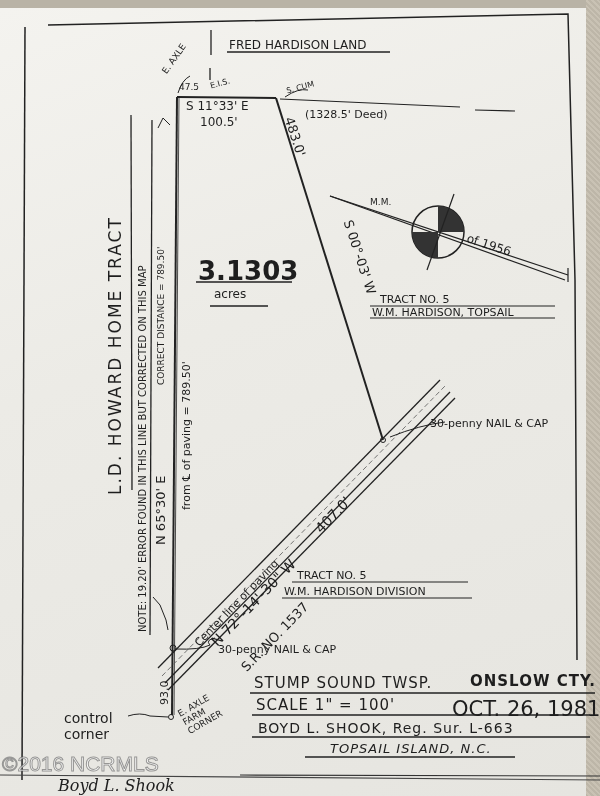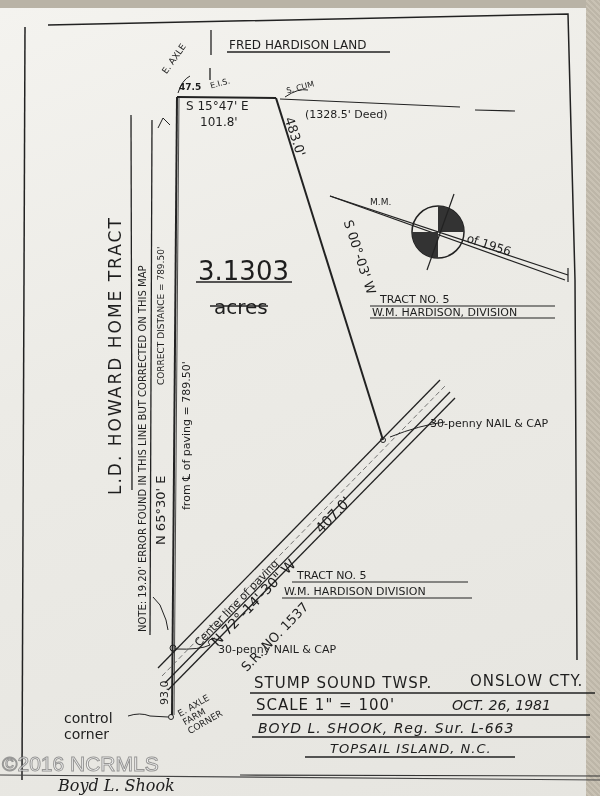--- a/index.html
+++ b/index.html
@@ -75,38 +75,38 @@
   <line x1="250" y1="693" x2="595" y2="693" stroke="#222" stroke-width="1.3"></line>
   <line x1="252" y1="715" x2="590" y2="715" stroke="#222" stroke-width="1.3"></line>
   <line x1="252" y1="737" x2="590" y2="737" stroke="#222" stroke-width="1.3"></line>
   <line x1="305" y1="757" x2="515" y2="757" stroke="#222" stroke-width="1.3"></line>
   <line x1="227" y1="52" x2="390" y2="52" stroke="#222" stroke-width="1.3"></line>
 </svg>
 
 <div class="lbl" style="left:229px;top:38px;font-size:12px;">FRED HARDISON LAND</div>
 
 <div class="lbl" style="left:160px;top:70px;font-size:9px;transform:rotate(-55deg);transform-origin:left top;">E. AXLE</div>
-<div class="lbl" style="left:179px;top:82px;font-size:9px;font-weight:bold;">47.5</div>
+<div class="lbl" style="left:179px;top:82px;font-size:9px;">47.5</div>
 <div class="lbl" style="left:210px;top:79px;font-size:8px;transform:rotate(-15deg);">E.I.S.</div>
 <div class="lbl" style="left:286px;top:83px;font-size:8px;transform:rotate(-15deg);">S. CUM</div>
-<div class="lbl" style="left:186px;top:99px;font-size:12px;">S 15°47' E</div>
-<div class="lbl" style="left:200px;top:115px;font-size:12px;">101.8'</div>
+<div class="lbl" style="left:186px;top:99px;font-size:12px;">S 11°33' E</div>
+<div class="lbl" style="left:200px;top:115px;font-size:12px;">100.5'</div>
 <div class="lbl" style="left:305px;top:108px;font-size:11px;text-align:center;">(1328.5' Deed)</div>
 
 <div class="lbl" style="left:296px;top:115px;font-size:13px;transform:rotate(72deg);transform-origin:left top;">483.0'</div>
 <div class="lbl" style="left:355px;top:218px;font-size:13px;transform:rotate(72deg);transform-origin:left top;">S 00°-03' W</div>
 
-<div class="lbl" style="left:198px;top:256px;font-size:26px;">3.1303</div>
-<div class="lbl" style="left:214px;top:295px;font-size:20px;">acres</div>
+<div class="lbl" style="left:198px;top:256px;font-size:26px;font-weight:bold;">3.1303</div>
+<div class="lbl" style="left:214px;top:287px;font-size:12px;">acres</div>
 
 <div class="lbl" style="left:370px;top:197px;font-size:9px;">M.M.</div>
 <div class="lbl" style="left:466px;top:238px;font-size:12px;transform:rotate(18deg);">of 1956</div>
 
 <div class="lbl" style="left:380px;top:293px;font-size:11px;">TRACT NO. 5</div>
-<div class="lbl" style="left:372px;top:306px;font-size:11px;">W.M. HARDISON, DIVISION</div>
+<div class="lbl" style="left:372px;top:306px;font-size:11px;">W.M. HARDISON, TOPSAIL</div>
 
 <div class="lbl" style="left:105px;top:495px;font-size:17px;letter-spacing:2px;transform:rotate(-90deg);transform-origin:left top;">L.D. HOWARD HOME TRACT</div>
 <div class="lbl" style="left:137px;top:632px;font-size:10px;transform:rotate(-90deg);transform-origin:left top;">NOTE: 19.20' ERROR FOUND IN THIS LINE BUT CORRECTED ON THIS MAP</div>
 <div class="lbl" style="left:156px;top:385px;font-size:9px;transform:rotate(-90deg);transform-origin:left top;">CORRECT DISTANCE = 789.50'</div>
 <div class="lbl" style="left:153px;top:545px;font-size:13px;transform:rotate(-90deg);transform-origin:left top;">N 65°30' E</div>
 <div class="lbl" style="left:180px;top:510px;font-size:11px;transform:rotate(-90deg);transform-origin:left top;">from ℄ of paving = 789.50'</div>
 
 <div class="lbl" style="left:430px;top:417px;font-size:11px;">30-penny NAIL &amp; CAP</div>
 <div class="lbl" style="left:218px;top:643px;font-size:11px;">30-penny NAIL &amp; CAP</div>
 
@@ -116,21 +116,21 @@
 <div class="lbl" style="left:238px;top:664px;font-size:13px;transform:rotate(-46deg);transform-origin:left top;">S.R. NO. 1537</div>
 
 <div class="lbl" style="left:297px;top:569px;font-size:11px;">TRACT NO. 5</div>
 <div class="lbl" style="left:284px;top:585px;font-size:11px;">W.M. HARDISON DIVISION</div>
 
 <div class="lbl" style="left:158px;top:705px;font-size:11px;transform:rotate(-90deg);transform-origin:left top;">93.0</div>
 <div class="lbl" style="left:64px;top:710px;font-size:14px;white-space:normal;width:70px;">control corner</div>
 <div class="lbl" style="left:176px;top:710px;font-size:9px;white-space:normal;width:40px;transform:rotate(-30deg);transform-origin:left top;">E. AXLE FARM CORNER</div>
 
 <div class="lbl title-line" style="left:254px;top:674px;">STUMP SOUND TWSP.</div>
-<div class="lbl title-line" style="left:470px;top:672px;">ONSLOW CTY.</div>
+<div class="lbl title-line" style="left:470px;top:672px;font-weight:bold;">ONSLOW CTY.</div>
 <div class="lbl title-line" style="left:256px;top:696px;">SCALE 1" = 100'</div>
-<div class="lbl" style="left:452px;top:697px;font-size:14px;font-style:italic;">OCT. 26, 1981</div>
-<div class="lbl" style="left:258px;top:720px;font-size:14px;letter-spacing:1px;font-style:italic;">BOYD L. SHOOK, Reg. Sur. L-663</div>
+<div class="lbl" style="left:452px;top:697px;font-size:21px;">OCT. 26, 1981</div>
+<div class="lbl" style="left:258px;top:720px;font-size:14px;letter-spacing:1px;">BOYD L. SHOOK, Reg. Sur. L-663</div>
 <div class="lbl" style="left:330px;top:741px;font-size:13px;letter-spacing:1px;font-style:italic;">TOPSAIL ISLAND, N.C.</div>
 
 <div class="lbl" style="left:58px;top:756px;font-size:16px;font-family:'DejaVu Serif',serif;font-style:italic;margin-top:20px;">Boyd L. Shook</div>
 
 <div class="wm">©2016 NCRMLS</div>
 
 </body></html>

